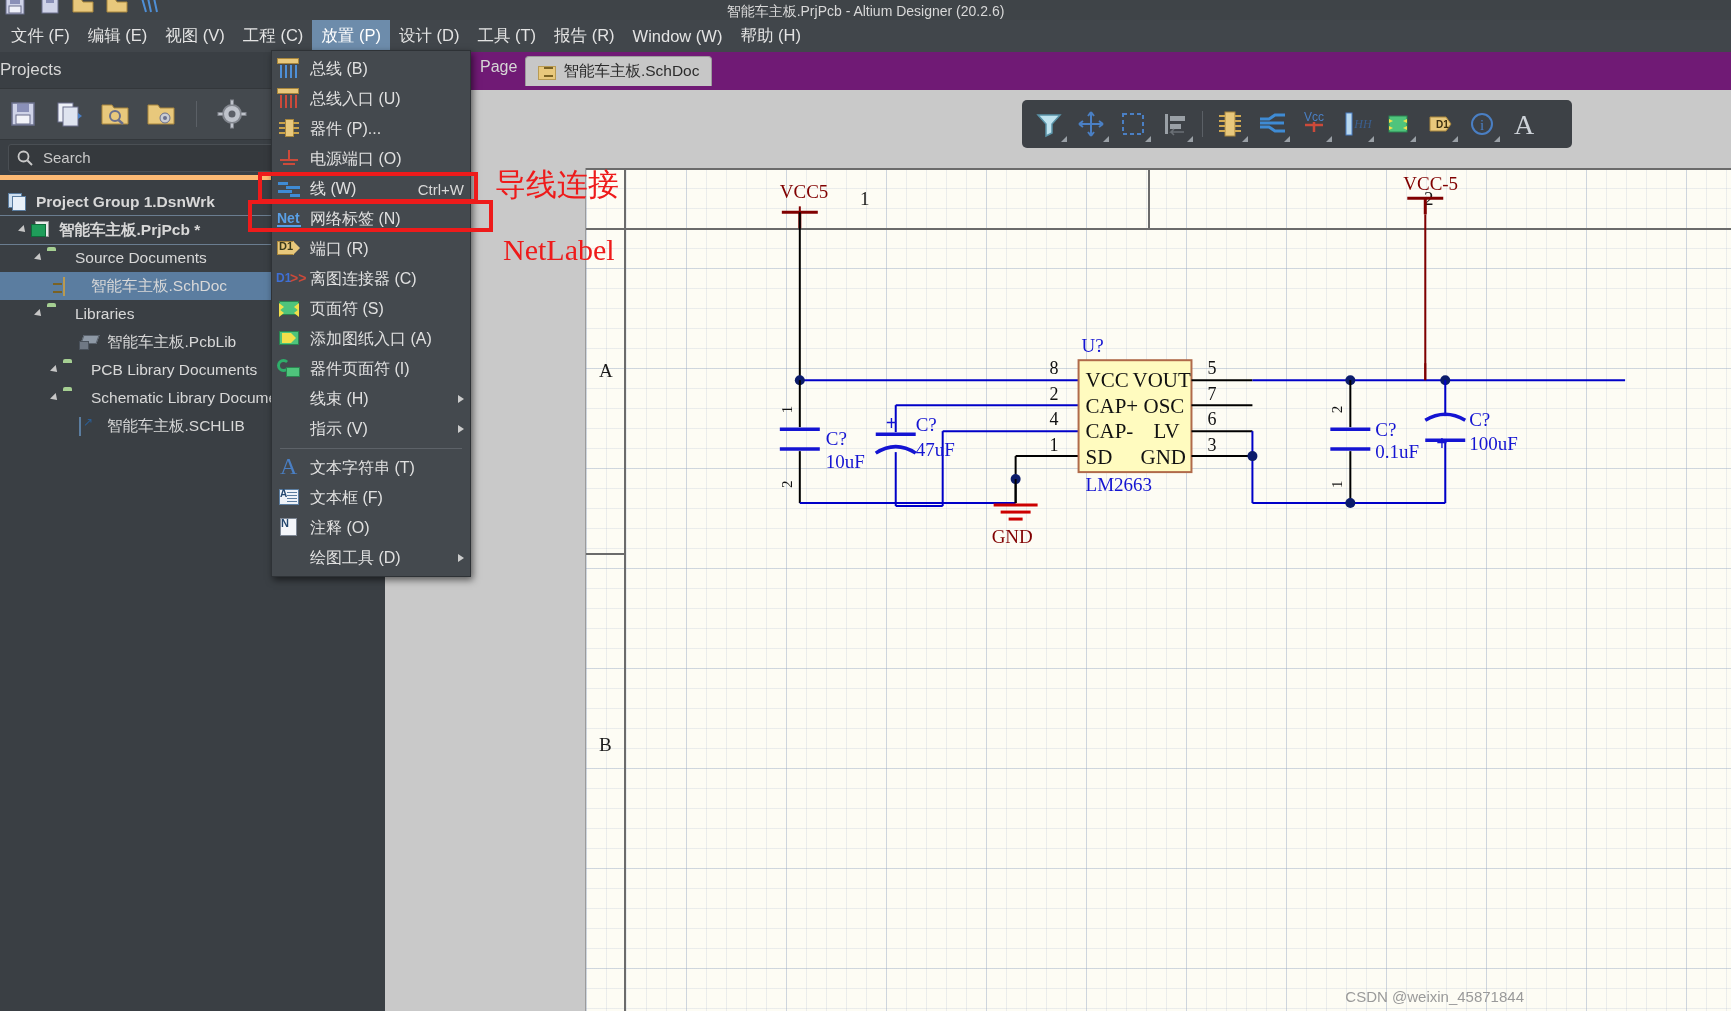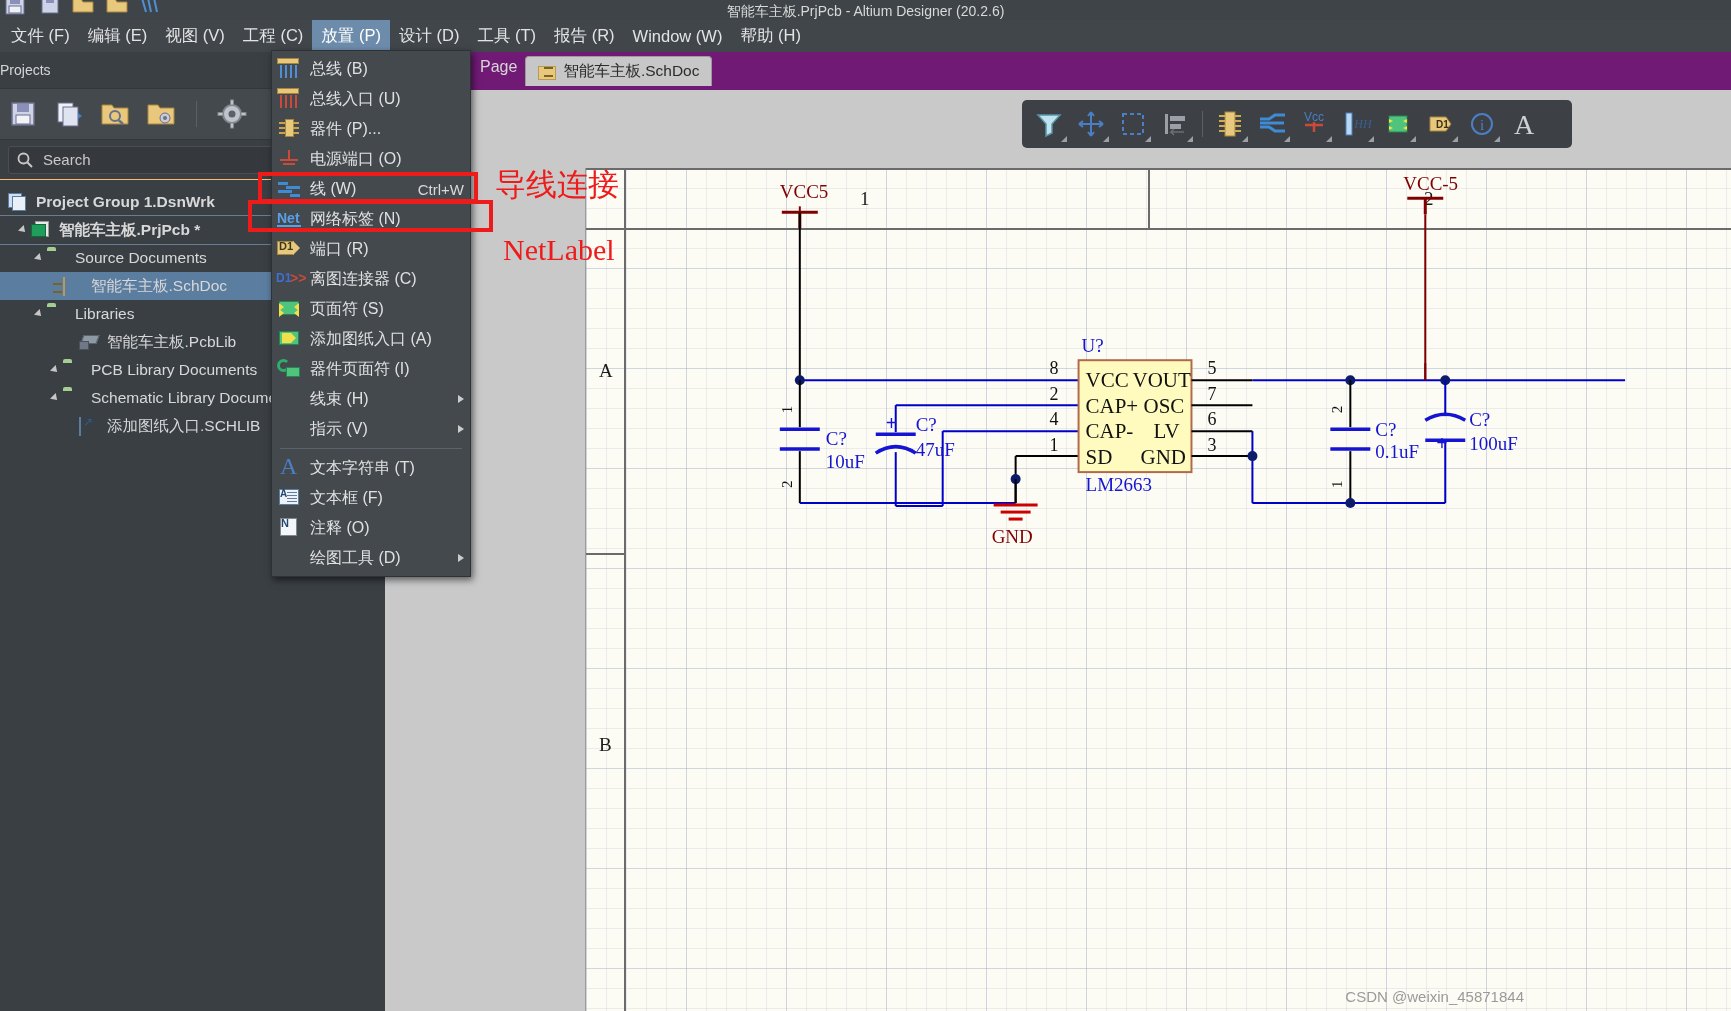--- a/index.html
+++ b/index.html
@@ -37,33 +37,33 @@
     display: flex; align-items: center; gap: 4px; padding-left: 4px;
   }
 
   
   .panel {
     position: absolute; left: 0; top: 52px; width: 385px; height: 959px;
     background: #3a3f44;
   }
   .panel-title {
     height: 36px; line-height: 36px; padding-left: 0px;
-    color: #d6d6d6; font-size: 14px; background: #3a3f44;
+    color: #d6d6d6; font-size: 17px; background: #3a3f44;
   }
   .panel-toolbar {
     height: 52px; background: #44494e; display: flex;
     align-items: center; gap: 16px; padding-left: 8px;
     border-top: 1px solid #33373b; border-bottom: 1px solid #33373b;
   }
   .tb-btn { width: 30px; height: 30px; position: relative; cursor: pointer; }
   .sep-v { width: 1px; height: 26px; background: #5b6066; margin: 0 4px; }
 
   .search-row {
     height: 40px; display: flex; align-items: center;
-    padding: 0 8px; border-bottom: 1px solid #fdba74;
+    padding: 0 8px; border-bottom: 5px solid #fdba74;
   }
   .search-box {
     flex: 1; height: 28px; background: #35393d; border: 1px solid #4a4f54;
     border-radius: 3px; display: flex; align-items: center; padding: 0 8px;
   }
   .search-box .ph { color: #c9c9c9; font-size: 15px; margin-left: 10px; }
 
   .tree { padding-top: 8px; font-size: 15.5px; color: #d8d8d8; }
   .trow {
     display: flex; align-items: center; height: 28px;
@@ -422,21 +422,21 @@
         <span class="indent" style="width:46px"></span>
         <span class="arrow"></span>
         <span class="ticon"><span class="ic-folder"></span></span>
         <span class="tlabel">Schematic Library Documents</span>
       </div>
 
       <div class="trow">
         <span class="indent" style="width:62px"></span>
         <span class="arrow spacer"></span>
         <span class="ticon"><span class="ic-schlib"></span></span>
-        <span class="tlabel">添加图纸入口.SCHLIB</span>
+        <span class="tlabel">智能车主板.SCHLIB</span>
       </div>
 
     </div>
   </div>
 
   <div class="editor"></div>
 
   <div class="tabstrip">
     <div style="flex:0 0 95px"></div>
     <div class="tab-pre">Page</div>

